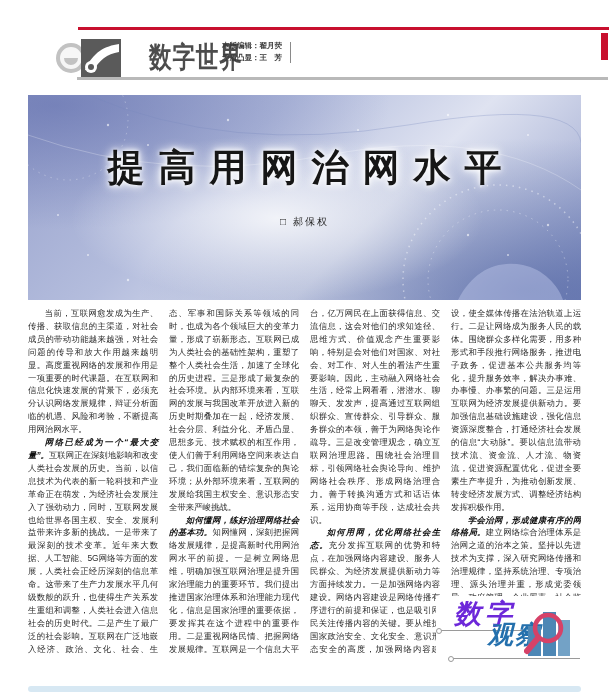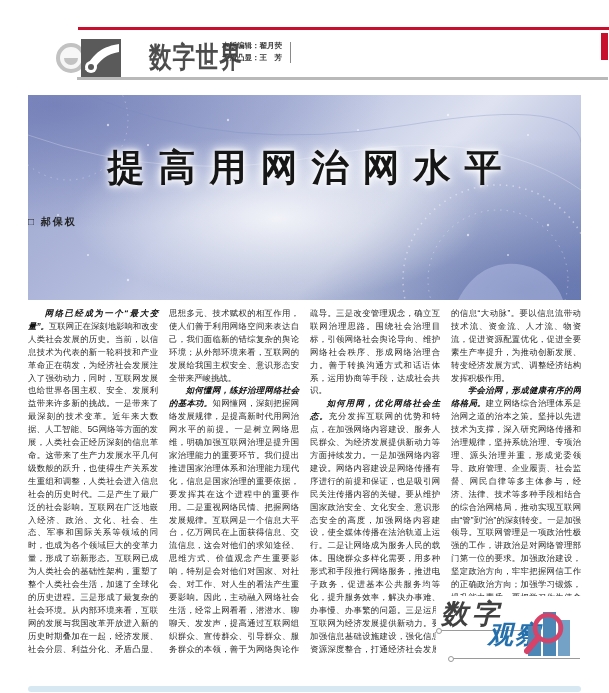--- a/index.html
+++ b/index.html
@@ -43,39 +43,39 @@
     position:absolute; left:0; top:48px; width:100%;
     text-align:center;
     font-family:"Liberation Serif", serif;
     font-weight:bold; font-size:37px; color:#161616;
     letter-spacing:14px; padding-left:14px; box-sizing:border-box;
     text-shadow:0 0 4px #fff, 0 0 8px #fff, 0 0 12px rgba(255,255,255,.9);
     white-space:nowrap;
   }
   .hero-author {
     position:absolute; left:0; top:120px; width:100%;
-    font-size:10px; color:#222; letter-spacing:2px;font-weight:bold;
+    text-align:center; font-size:10px; color:#222; letter-spacing:2px;
   }
 
   
   .article {
     position:absolute; left:28px; top:307px; width:553px; height:360px;
     column-count:4; column-gap:11px; column-fill:auto;
     font-size:8.4px; line-height:12.9px; text-align:justify;
     color:#2b2b2b; overflow:hidden;
     font-family:"Liberation Sans", sans-serif;
   }
   .article p { margin:0; text-indent:2em; }
   .lead { font-weight:bold; font-style:italic; color:#111; }
 
   
   .stamp { position:absolute; left:436px; top:596px; width:150px; height:74px; background:#fff; }
   .stamp-word-red {
-    position:absolute; left:5px; top:0; font-size:27px; font-weight:bold; font-style:italic;
-    color:#404040; letter-spacing:4px; font-family:"Liberation Serif", serif;
+    position:absolute; left:18px; top:0; font-size:27px; font-weight:bold; font-style:italic;
+    color:#6d28d9; letter-spacing:4px; font-family:"Liberation Serif", serif;
   }
   .stamp-word-blue {
     position:absolute; left:52px; top:22px; font-size:25px; font-weight:bold; font-style:italic;
     color:#2470ad; letter-spacing:2px; font-family:"Liberation Serif", serif;
   }
   .stamp-rule1 { position:absolute; left:4px; top:34px; width:84px; height:1px; background:#9a9a9a; }
   .stamp-rule2 { position:absolute; left:16px; top:62px; width:128px; height:1px; background:#9a9a9a; }
   .stamp-rule1::before, .stamp-rule2::before {
     content:""; position:absolute; left:-4px; top:-2px; width:4px; height:4px;
     border:1px solid #9a9a9a; border-radius:50%; background:#fff;
@@ -135,20 +135,21 @@
           <circle cx="100" cy="185" r="1.2"></circle>
           <circle cx="30" cy="120" r="1"></circle>
       </g>
       <path d="M430 205 C445 175 470 165 495 170 C515 174 530 190 535 205 Z" fill="rgba(190,200,235,.45)"></path>
     </svg>
     <div class="hero-title">提高用网治网水平</div>
     <div class="hero-author">□ 郝保权</div>
   </div>
 
   <div class="article">
+    <p><span class="lead"></span><span>当前，互联网愈发成为生产、传播、获取信息的主渠道，对社会成员的带动功能越来越强，对社会问题的传导和放大作用越来越明显。高度重视网络的发展和作用是一项重要的时代课题。在互联网和信息化快速发展的背景下，必须充分认识网络发展规律，辩证分析面临的机遇、风险和考验，不断提高用网治网水平。</span></p>
     <p><span class="lead">网络已经成为一个“最大变量”。</span><span>互联网正在深刻地影响和改变人类社会发展的历史。当前，以信息技术为代表的新一轮科技和产业革命正在萌发，为经济社会发展注入了强劲动力，同时，互联网发展也给世界各国主权、安全、发展利益带来许多新的挑战。一是带来了最深刻的技术变革。近年来大数据、人工智能、5G网络等方面的发展，人类社会正经历深刻的信息革命。这带来了生产力发展水平几何级数般的跃升，也使得生产关系发生重组和调整，人类社会进入信息社会的历史时代。二是产生了最广泛的社会影响。互联网在广泛地嵌入经济、政治、文化、社会、生态、军事和国际关系等领域的同时，也成为各个领域巨大的变革力量，形成了崭新形态。互联网已成为人类社会的基础性架构，重塑了整个人类社会生活，加速了全球化的历史进程。三是形成了最复杂的社会环境。从内部环境来看，互联网的发展与我国改革开放进入新的历史时期叠加在一起，经济发展、社会分层、利益分化、矛盾凸显、思想多元、技术赋权的相互作用，使人们善于利用网络空间来表达自己，我们面临新的错综复杂的舆论环境；从外部环境来看，互联网的发展给我国主权安全、意识形态安全带来严峻挑战。</span></p>
     <p><span class="lead">如何懂网，练好治理网络社会的基本功。</span><span>知网懂网，深刻把握网络发展规律，是提高新时代用网治网水平的前提。一是树立网络思维，明确加强互联网治理是提升国家治理能力的重要环节。我们提出推进国家治理体系和治理能力现代化，信息是国家治理的重要依据，要发挥其在这个进程中的重要作用。二是重视网络民情、把握网络发展规律。互联网是一个信息大平台，亿万网民在上面获得信息、交流信息，这会对他们的求知途径、思维方式、价值观念产生重要影响，特别是会对他们对国家、对社会、对工作、对人生的看法产生重要影响。因此，主动融入网络社会生活，经常上网看看，潜潜水、聊聊天、发发声，提高通过互联网组织群众、宣传群众、引导群众、服务群众的本领，善于为网络舆论作疏导。三是改变管理观念，确立互联网治理思路。围绕社会治理目标，引领网络社会舆论导向、维护网络社会秩序、形成网络治理合力。善于转换沟通方式和话语体系，运用协商等手段，达成社会共识。</span></p>
     <p><span class="lead">如何用网，优化网络社会生态。</span><span>充分发挥互联网的优势和特点，在加强网络内容建设、服务人民群众、为经济发展提供新动力等方面持续发力。一是加强网络内容建设。网络内容建设是网络传播有序进行的前提和保证，也是吸引网民关注传播内容的关键。要从维护国家政治安全、文化安全、意识形态安全的高度，加强网络内容建设，使全媒体传播在法治轨道上运行。二是让网络成为服务人民的载体。围绕群众多样化需要，用多种形式和手段推行网络服务，推进电子政务，促进基本公共服务均等化，提升服务效率，解决办事难、办事慢、办事繁的问题。三是运用互联网为经济发展提供新动力。要加强信息基础设施建设，强化信息资源深度整合，打通经济社会发展的信息“大动脉”。要以信息流带动技术流、资金流、人才流、物资流，促进资源配置优化，促进全要素生产率提升，为推动创新发展、转变经济发展方式、调整经济结构发挥积极作用。</span></p>
     <p><span class="lead">学会治网，形成健康有序的网络格局。</span><span>建立网络综合治理体系是治网之道的治本之策。坚持以先进技术为支撑，深入研究网络传播和治理规律，坚持系统治理、专项治理、源头治理并重，形成党委领导、政府管理、企业履责、社会监督、网民自律等多主体参与，经济、法律、技术等多种手段相结合的综合治网格局，推动实现互联网由“管”到“治”的深刻转变。一是加强领导。互联网管理是一项政治性极强的工作，讲政治是对网络管理部门第一位的要求。加强政治建设，坚定政治方向，牢牢把握网信工作的正确政治方向；加强学习锻炼，提升能力素质。要把学习作为使命所需、事业所需、形势所需、成长所需，坚持深入基层、深入群众，不断增强脑力、眼力、脚力、笔力，切实提升网信业务素质和工作能力；积极担当尽责，强化责任担当，要以踏石留印、抓铁有痕的使命担当，加强网信工作的组织领导和网信领域重大战略性任务的统筹指导。二是加强依法治网。要全面推进网络空间法治化进程，把依法治网作为用网治网的基本方略，加快推进网信法律体系建设，健全完善互联网领域法律法规，更多通过法治手段管好互联网，运用法治办法调节处理网上矛盾、依靠法治途径化解网上风险，推动依法管网、依法办网、依法上网。三是加强技术治网，健全技术治网体系。正确处理安全和发展、开放和自主、管理和服务的关系，坚持以技术对技术、以技术管技术，把技术贯穿网络治理工作全过程。</span></p>
   </div>
 
   <div class="stamp">
     <div class="stamp-rule1"></div>
     <div class="stamp-rule2"></div>
     <span class="stamp-word-red">数字</span>

